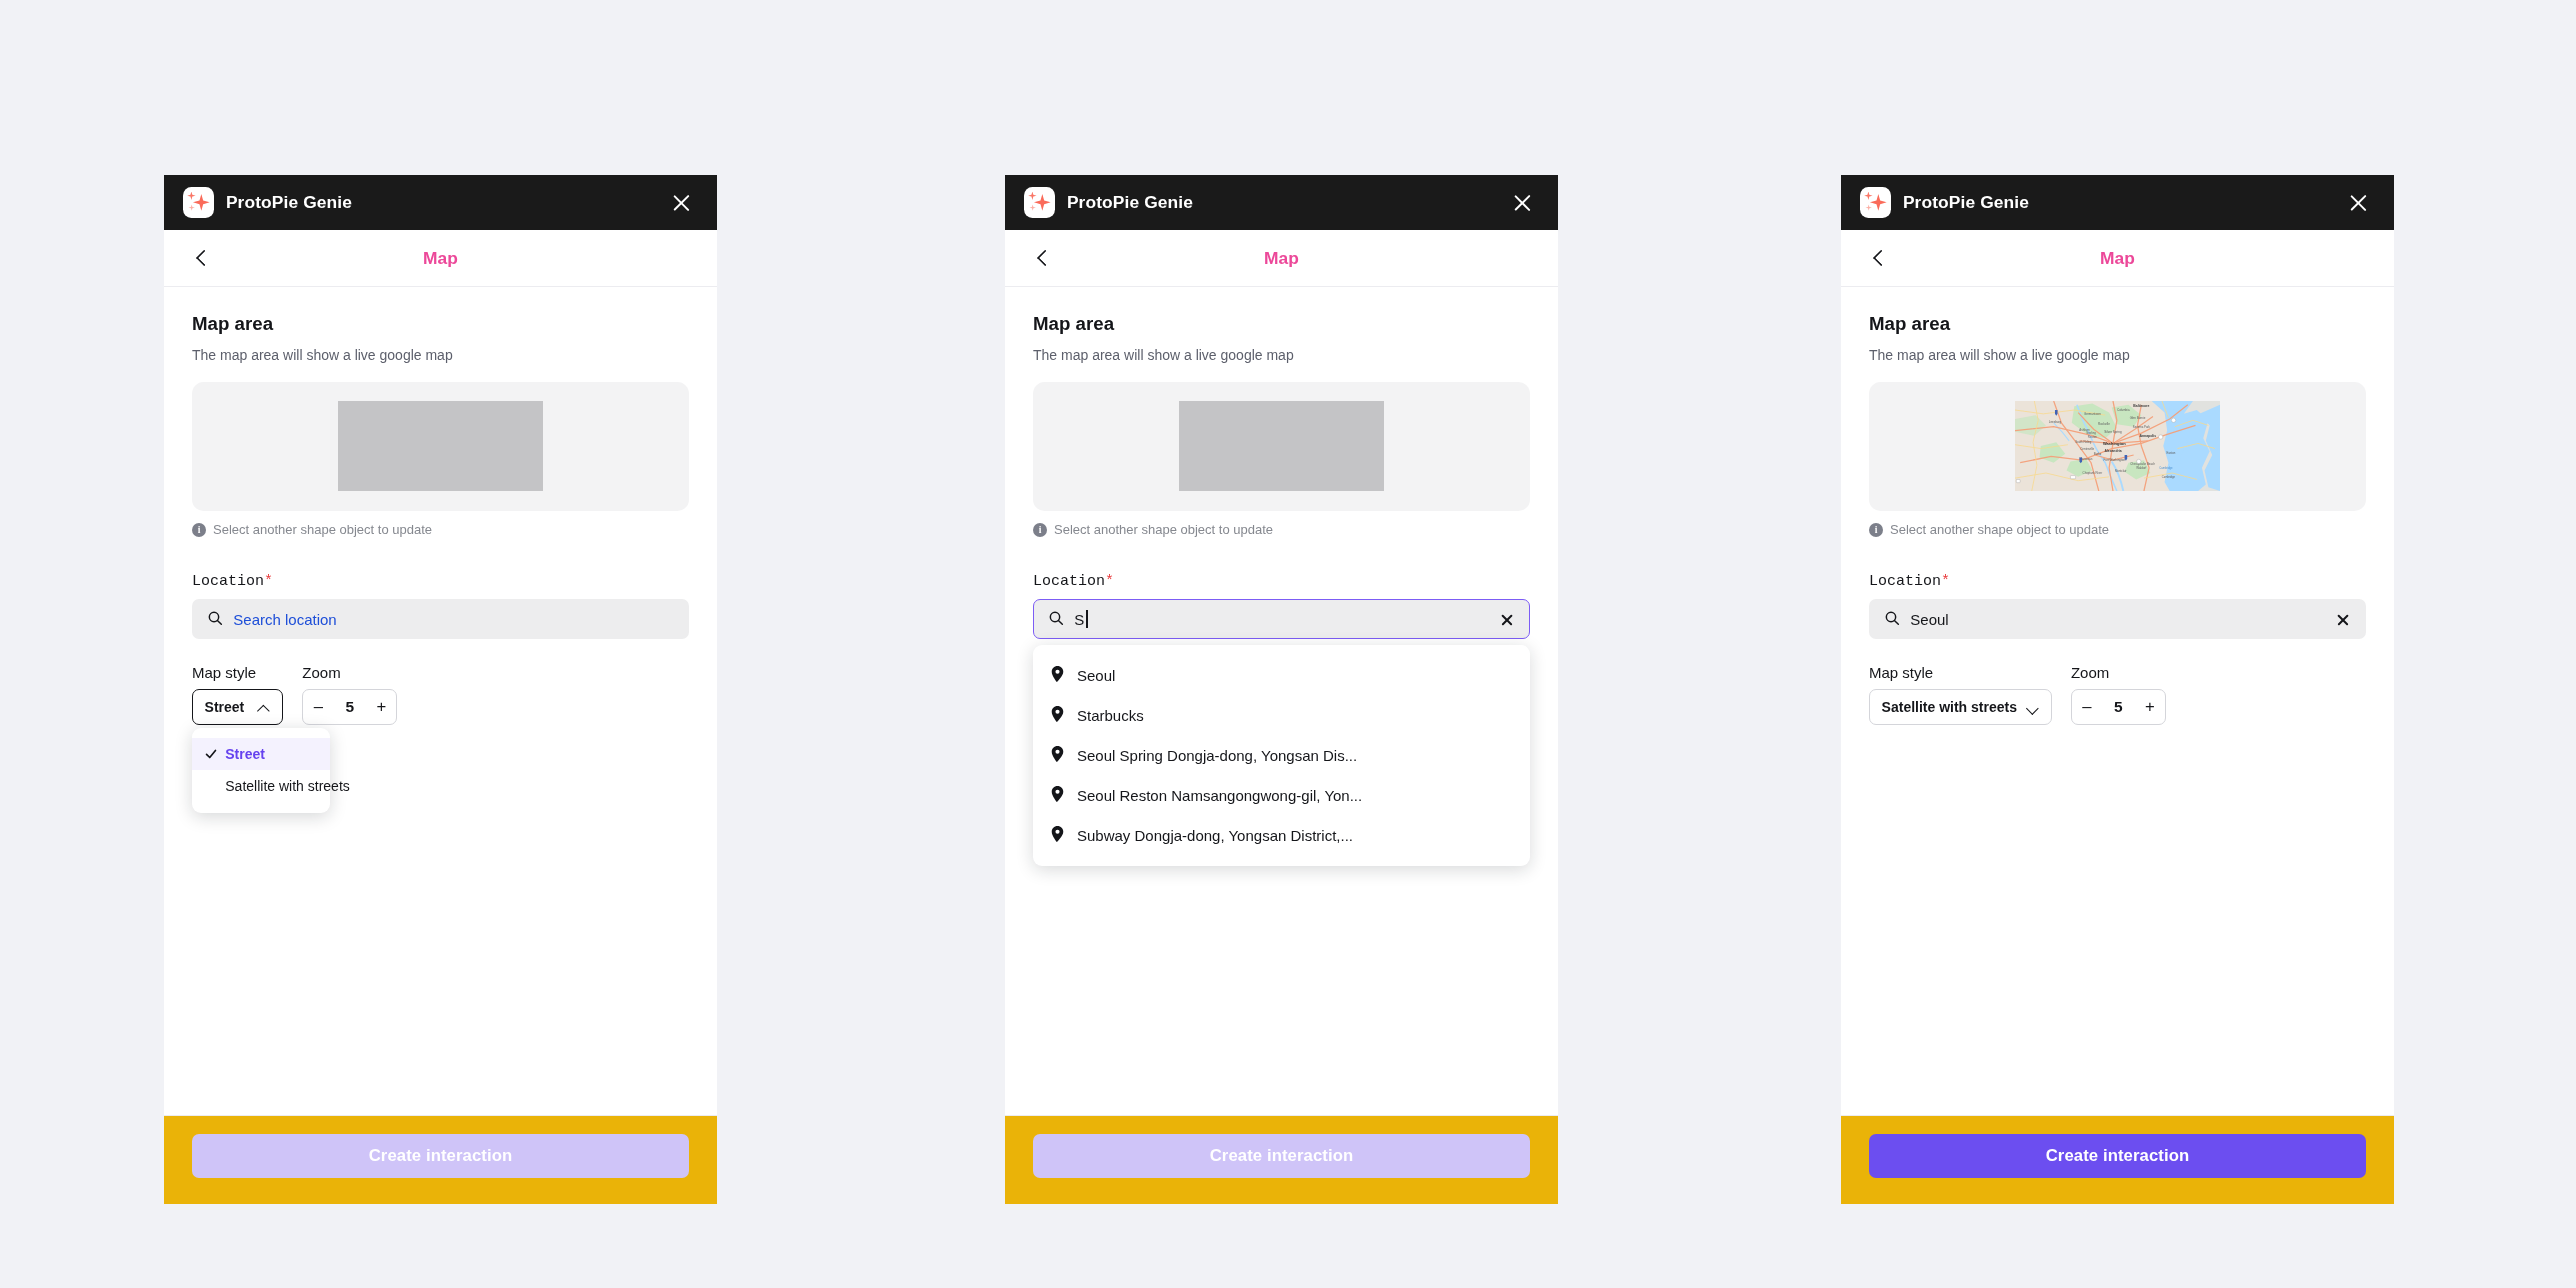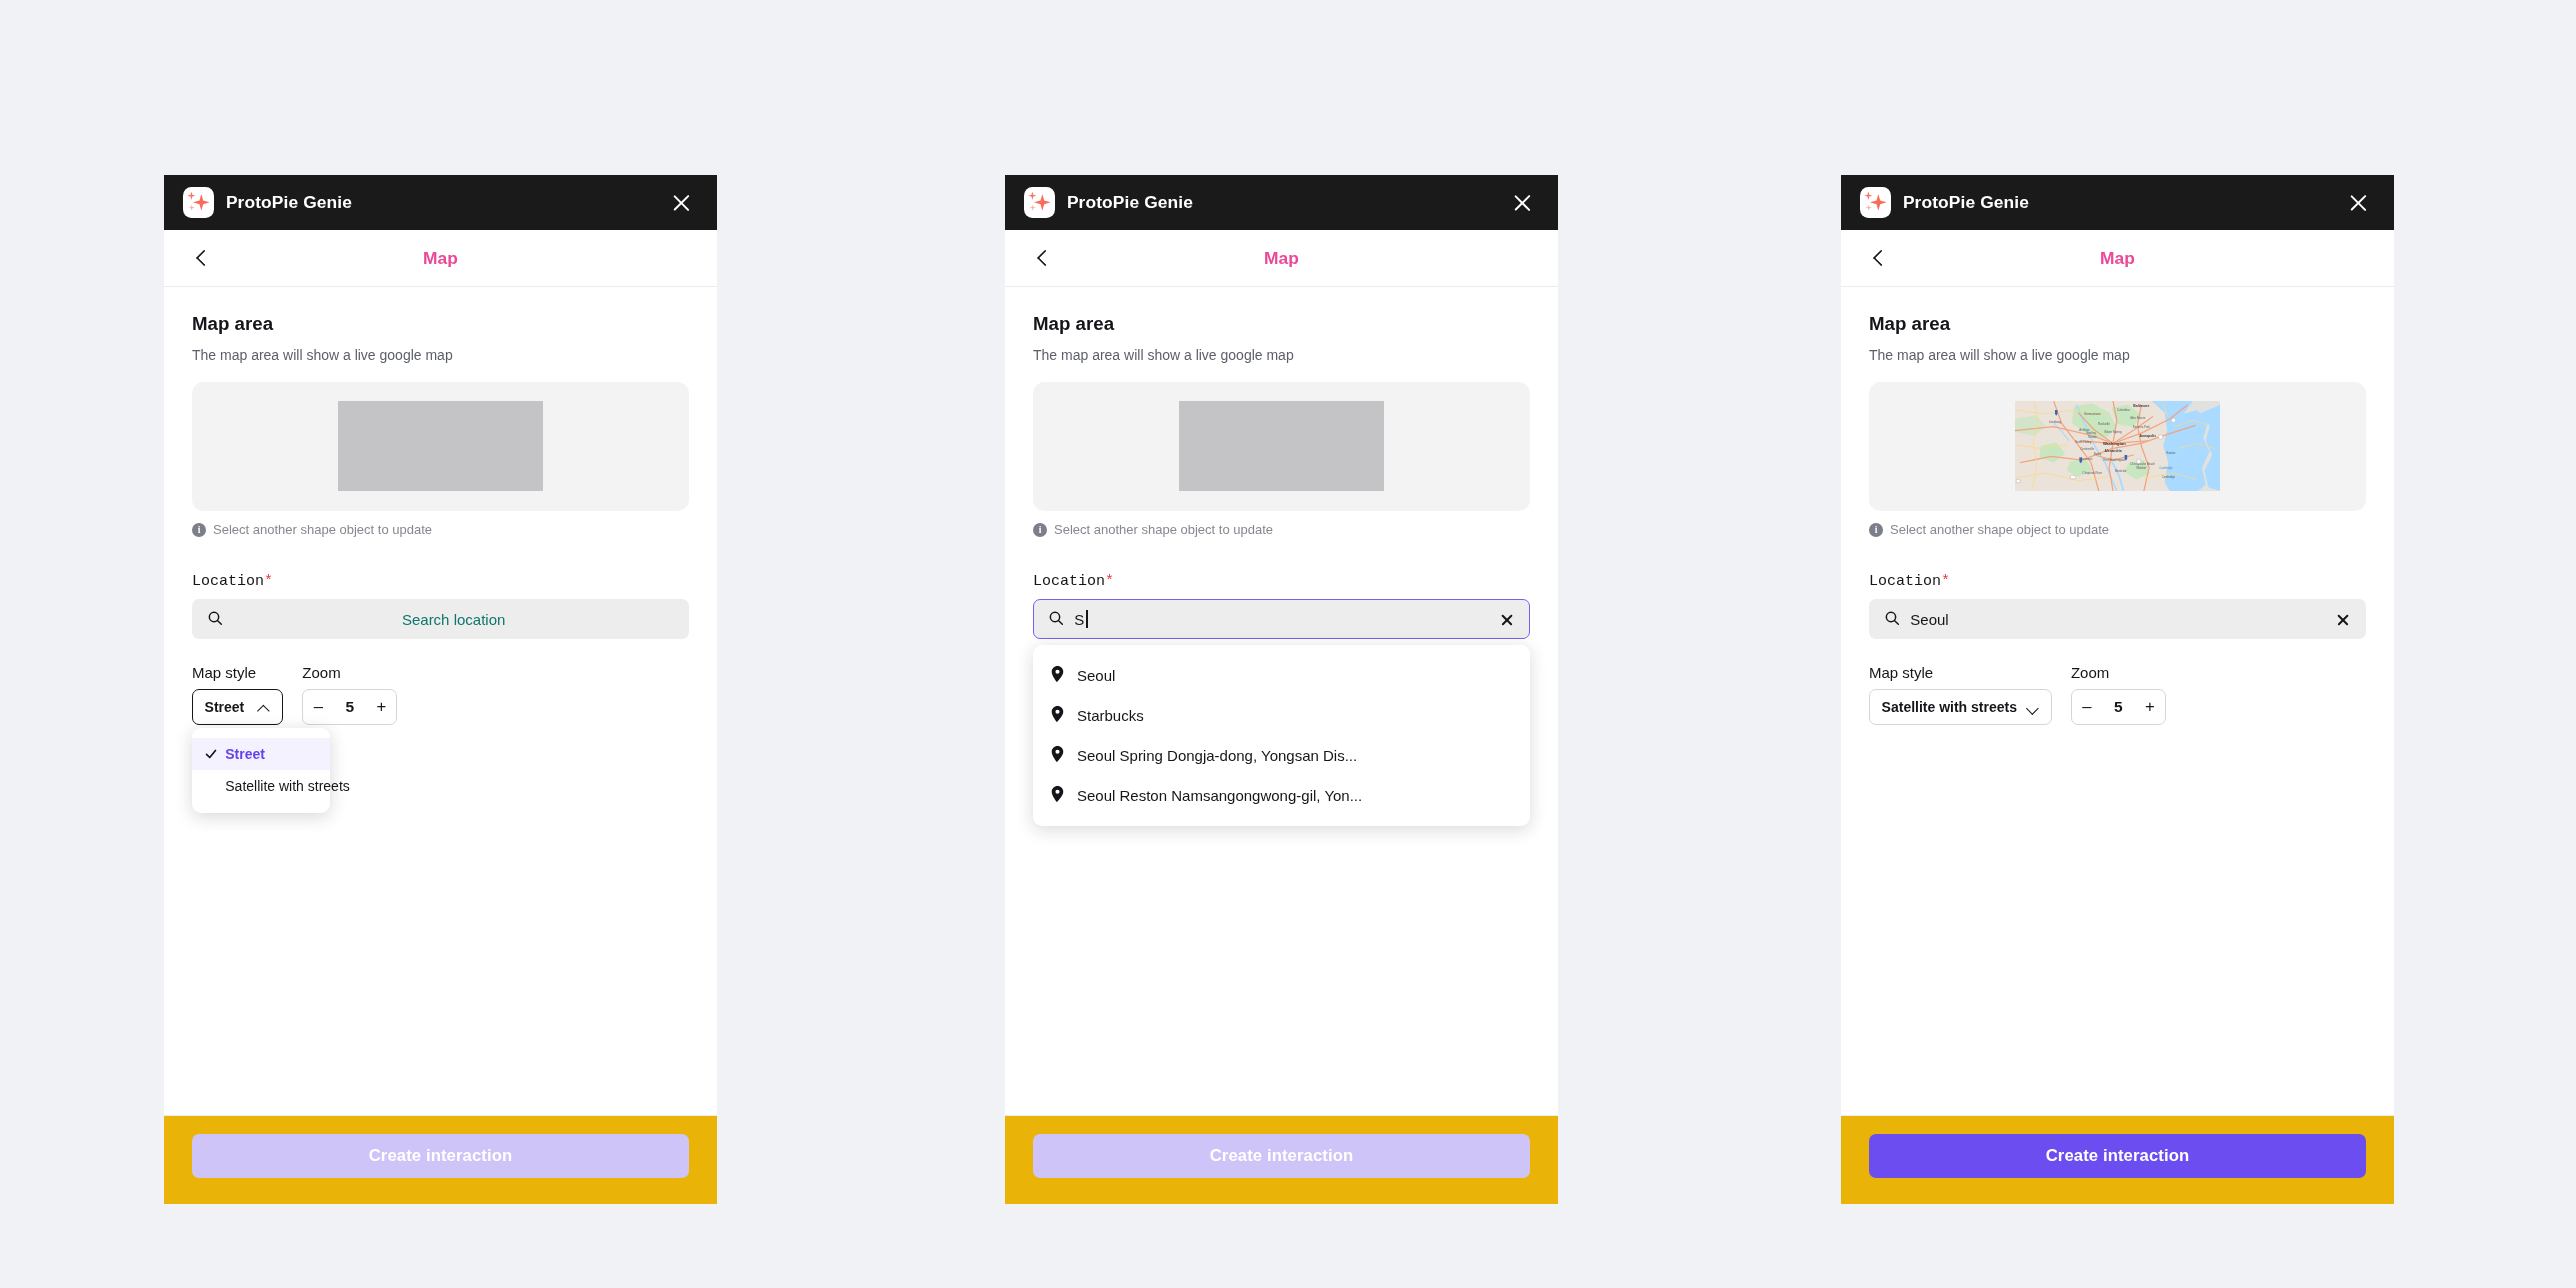--- a/index.html
+++ b/index.html
@@ -208,21 +208,21 @@
   .mag { width: 16px; height: 16px; flex: 0 0 auto; }
   .search-val {
     font-size: 15px;
     color: #15161a;
     flex: 1 1 auto;
     white-space: nowrap;
     overflow: hidden;
     display: flex;
     align-items: center;
   }
-  .search-val.ph { color: #0f766e; justify-content: center; }
+  .search-val.ph { color: #1d4ed8; }
   .caret {
     display: inline-block;
     width: 1.3px; height: 18px;
     background: #15161a;
     margin-left: 1.9px;
   }
   .clear-x {
     width: 16.7px; height: 16.7px;
     position: relative;
     flex: 0 0 auto;
@@ -540,20 +540,27 @@
                   <circle cx="10" cy="9" r="3.2" fill="#ffffff"></circle>
                 </svg></span>
               <span class="sug-label">Seoul Spring Dongja-dong, Yongsan Dis...</span>
             </div>
             <div class="sug-item">
               <span><svg class="pin" viewBox="0 0 20 26">
                   <path d="M10 0C4.9 0 1 3.9 1 9c0 6.6 7.6 15.5 8 16 .4-.5 10-9.4 10-16 0-5.1-3.9-9-9-9z" fill="#15161a"></path>
                   <circle cx="10" cy="9" r="3.2" fill="#ffffff"></circle>
                 </svg></span>
               <span class="sug-label">Seoul Reston Namsangongwong-gil, Yon...</span>
+            </div>
+            <div class="sug-item">
+              <span><svg class="pin" viewBox="0 0 20 26">
+                  <path d="M10 0C4.9 0 1 3.9 1 9c0 6.6 7.6 15.5 8 16 .4-.5 10-9.4 10-16 0-5.1-3.9-9-9-9z" fill="#15161a"></path>
+                  <circle cx="10" cy="9" r="3.2" fill="#ffffff"></circle>
+                </svg></span>
+              <span class="sug-label">Subway Dongja-dong, Yongsan District,...</span>
             </div>
           </div>
         </div>
         <div class="ctrl-row">
           <div class="ctrl-col">
             <div class="ctrl-label">Map style</div>
             <div class="select-btn">
       <span class="select-val">Street</span>
       <span class="chev"></span>
     </div>

